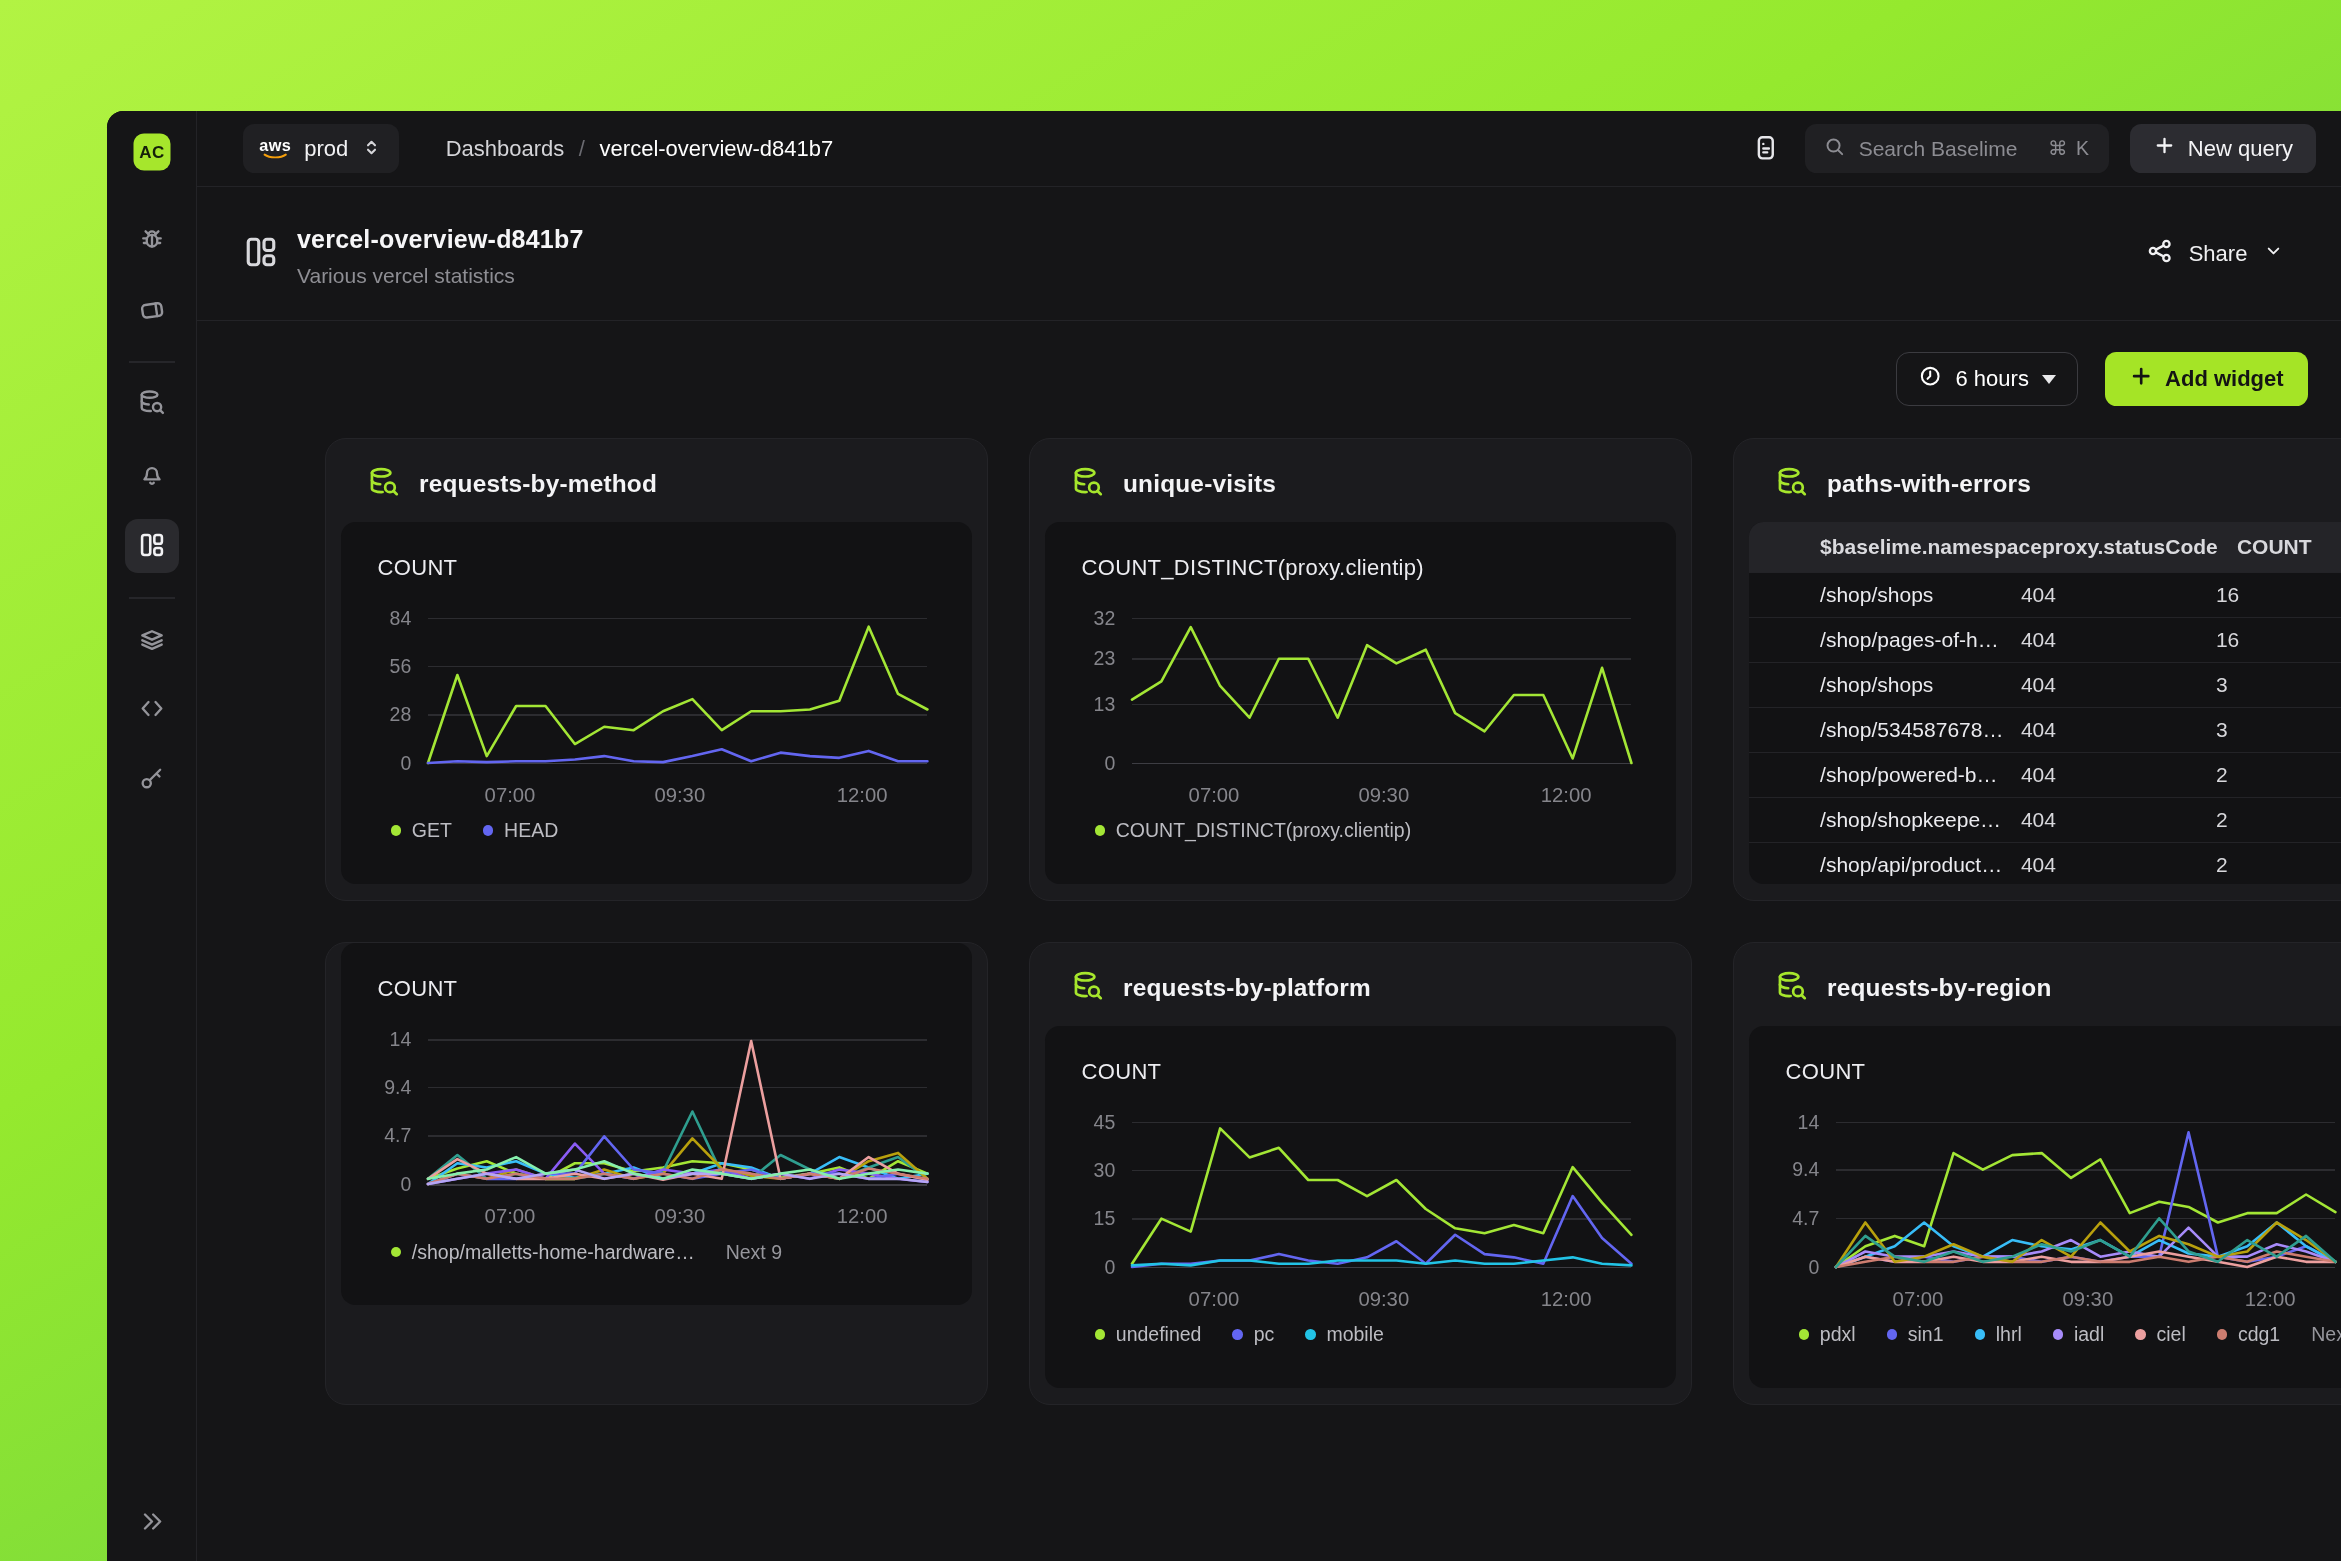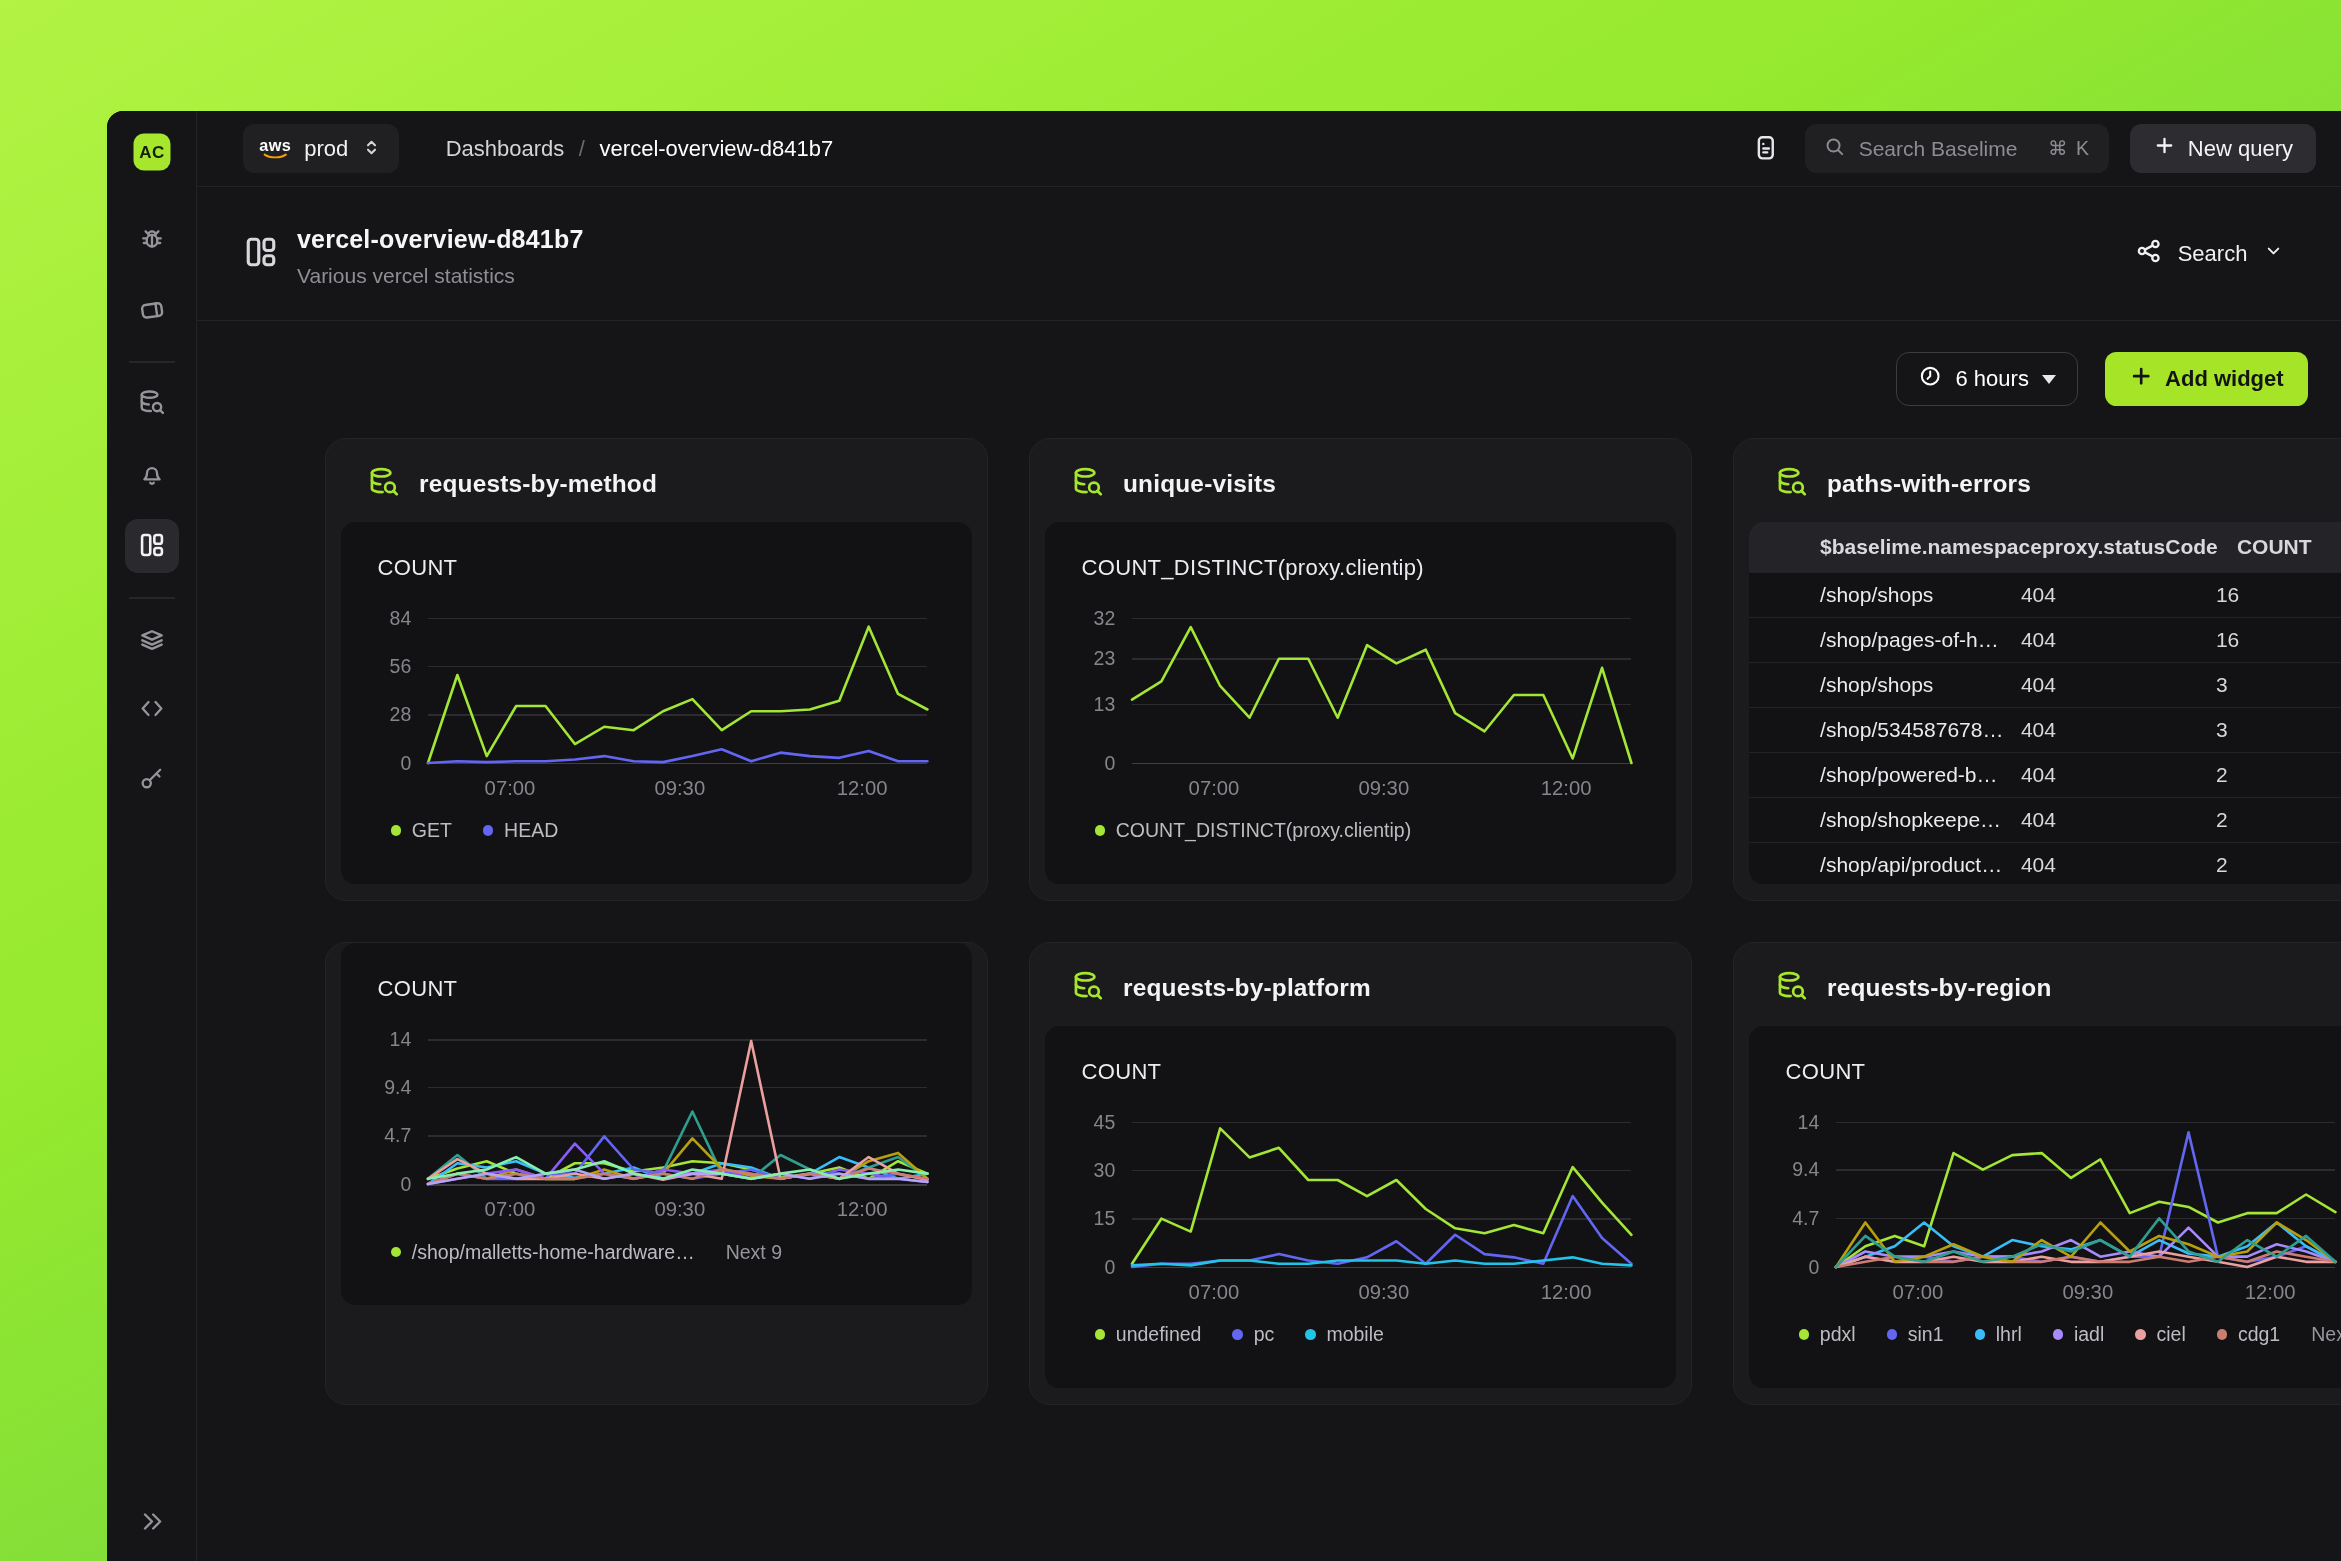--- a/index.html
+++ b/index.html
@@ -65,21 +65,21 @@
   .card-title{font-size:24.4px;color:#f4f4f6;font-weight:600;letter-spacing:0.2px}
   .panel{margin:0 14.6px 14.6px;background:#121214;border-radius:14.6px;height:362px;box-sizing:border-box;
     padding:33px 34px 0 37px;position:relative}
   .metric{font-size:22px;color:#ececf0;letter-spacing:0.3px;white-space:nowrap;overflow:hidden}
   .plot{position:relative;height:145px;margin:37px 11.4px 0 50px}
   .grid-line{position:absolute;left:0;right:0;height:1.6px;background:#45454b;opacity:.5}
   .grid-line.zero{opacity:.85}
   .ytick{position:absolute;right:calc(100% + 16.3px);transform:translateY(-50%);font-size:19.5px;color:#85858b;white-space:nowrap}
   .plot svg{position:absolute;left:0;top:0;width:100%;height:100%;overflow:visible;display:block}
   .xrow{position:relative;height:50px;margin:0 11.4px 0 50px}
-  .xrow span{position:absolute;top:14px;transform:translateX(-50%);font-size:20.3px;color:#85858b;white-space:nowrap}
+  .xrow span{position:absolute;top:21px;transform:translateX(-50%);font-size:20.3px;color:#85858b;white-space:nowrap}
   .legend{display:flex;align-items:center;gap:31px;margin:6.5px 0 0 13px;font-size:19.5px;color:#bcbcc2;white-space:nowrap}
   .lg-item{display:flex;align-items:center;gap:10.6px;cursor:pointer}
   .dot{width:10.6px;height:10.6px;border-radius:50%;flex:0 0 10.6px}
   .next{color:#96969c}
   
   .panel.tbl{padding:0;overflow:hidden}
   .tbl-h{display:grid;grid-template-columns:52px 1fr 195px 145px;align-items:center;height:50px;
     background:#242428;color:#dadade;font-size:21px;font-weight:600;padding:0 19.5px}
   .tbl-r{display:grid;grid-template-columns:52px 1fr 195px 145px;align-items:center;height:44px;
     border-top:1.6px solid #232327;font-size:21px;color:#ebebef;padding:0 19.5px;cursor:pointer}
@@ -214,21 +214,21 @@
         <span class="page-title">vercel-overview-d841b7</span>
         <span class="page-sub">Various vercel statistics</span>
       </div>
       <div class="share">
         <span><svg width="28" height="28" viewBox="0 0 24 24">
               <circle cx="6" cy="12" r="2.7"></circle>
               <circle cx="17.5" cy="6" r="2.7"></circle>
               <circle cx="17.5" cy="18" r="2.7"></circle>
               <path d="m8.5 10.8 6.5-3.4M8.5 13.2l6.5 3.4"></path>
             </svg></span>
-        <span>Search</span>
+        <span>Share</span>
         <span><svg width="23" height="23" viewBox="0 0 24 24">
               <path d="m7 10 5 5 5-5"></path>
             </svg></span>
       </div>
     </section>
 
     <section class="content">
       <div class="controls">
         <div class="timepill">
           <span><svg width="24.4" height="24.4" viewBox="0 0 24 24">

